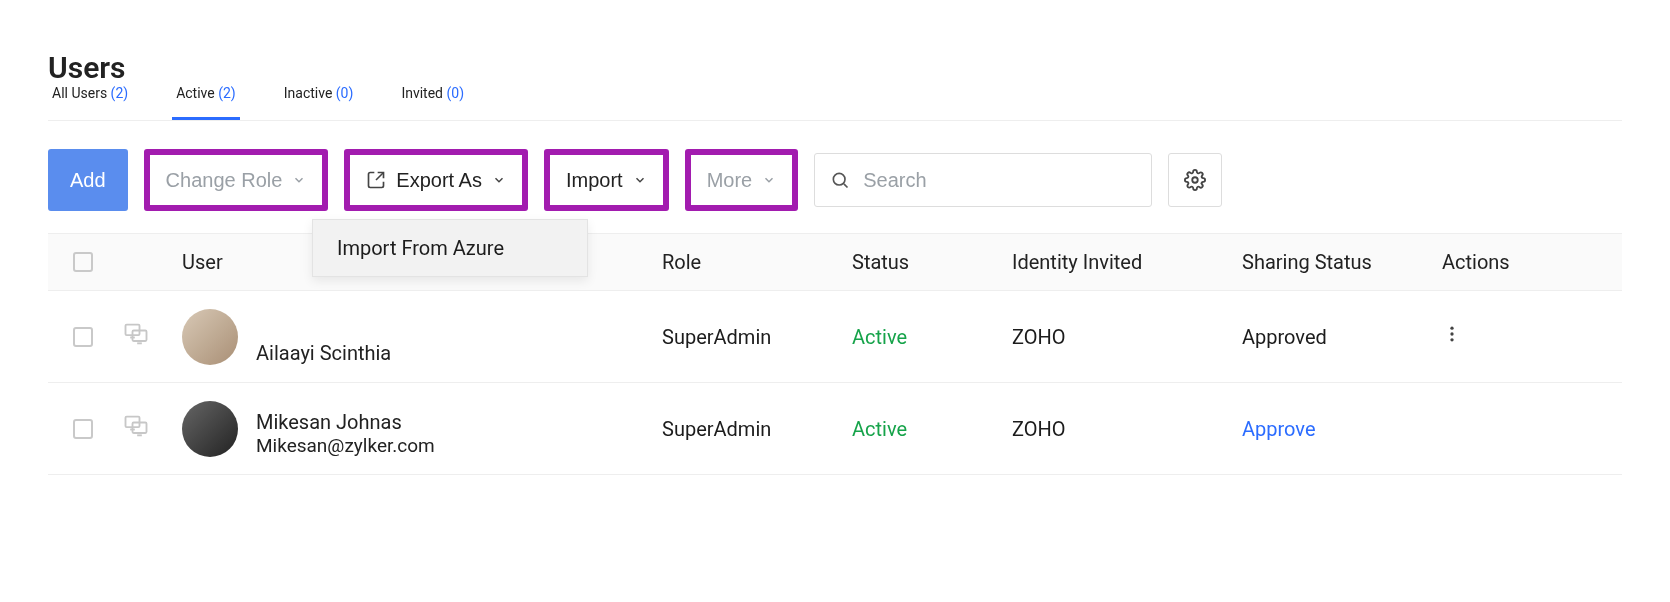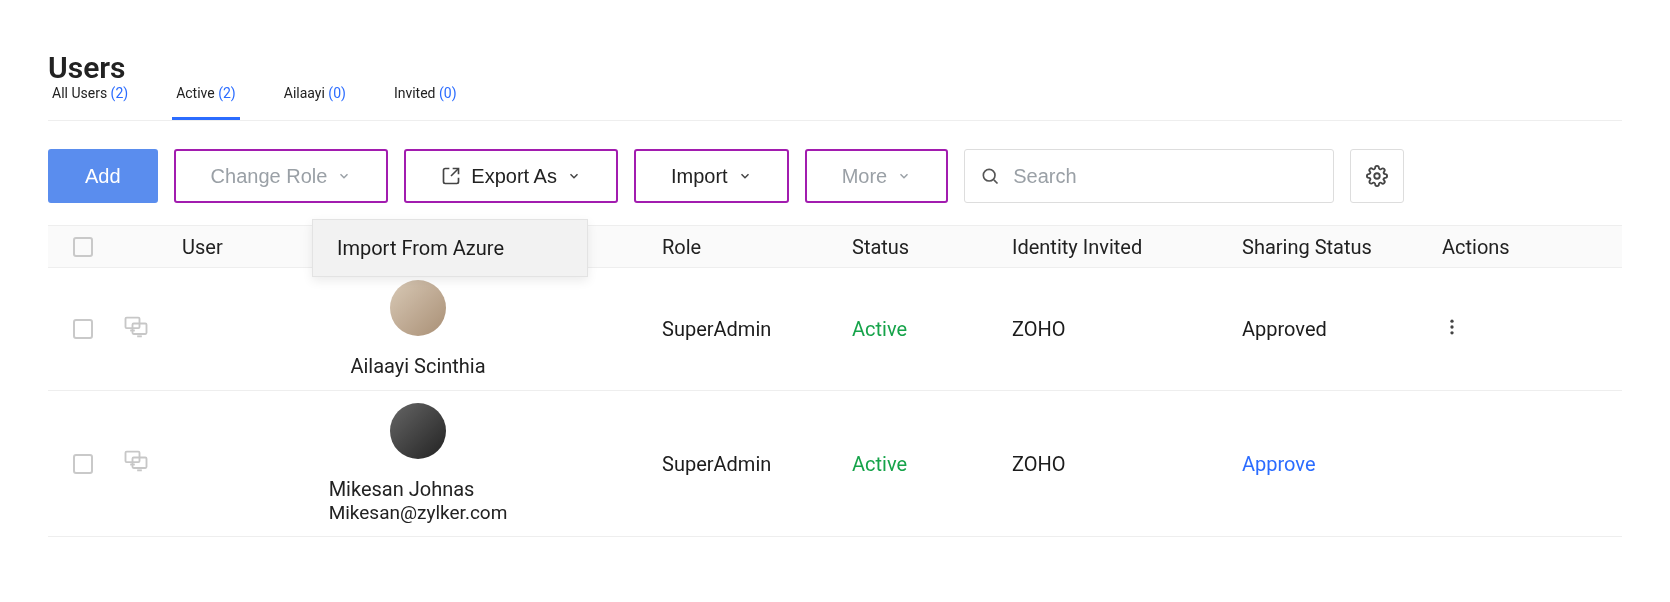--- a/index.html
+++ b/index.html
@@ -31,26 +31,26 @@
   .tab.active { border-bottom-color: #2b6cff; }
   .tab .count { color: #2b6cff; }
   .toolbar {
     display: flex;
     gap: 16px;
     align-items: center;
     margin-bottom: 0;
     position: relative;
   }
   .btn {
-    height: 54px;
+    height: 62px;
     display: inline-flex;
     align-items: center;
     gap: 10px;
-    padding: 0 35px;
-    border: 2px solid #a21caf;
+    padding: 0 16px;
+    border: 6px solid #a21caf;
     background: #fff;
     font-size: 20px;
     cursor: pointer;
     color: #222;
     border-radius: 3px;
   }
   .btn.primary {
     background: #5a8dee;
     border-color: #5a8dee;
     color: #fff;
@@ -62,21 +62,21 @@
     display: inline-flex;
     align-items: center;
   }
   .search-wrap svg {
     position: absolute;
     left: 16px;
     pointer-events: none;
   }
   .search-input {
     height: 54px;
-    width: 370px;
+    width: 338px;
     padding: 0 16px 0 48px;
     border: 1px solid #ddd;
     font-size: 20px;
     color: #444;
     border-radius: 3px;
     outline: none;
   }
   .search-input::placeholder { color: #9aa0a6; }
   .icon-btn {
     height: 54px;
@@ -106,21 +106,21 @@
     cursor: pointer;
   }
   .table { width: 100%; margin-top: 22px; }
   .thead {
     display: grid;
     grid-template-columns: 70px 60px 480px 190px 160px 230px 200px 1fr;
     align-items: center;
     background: #fafafa;
     border-top: 1px solid #eee;
     border-bottom: 1px solid #eee;
-    height: 43px;
+    height: 58px;
     font-size: 20px;
     color: #222;
   }
   .thead > div, .trow > div { padding: 0 4px; }
   .trow {
     display: grid;
     grid-template-columns: 70px 60px 480px 190px 160px 230px 200px 1fr;
     align-items: center;
     border-bottom: 1px solid #eee;
     min-height: 92px;
@@ -130,23 +130,22 @@
   .checkbox {
     width: 20px;
     height: 20px;
     border: 2px solid #c9c9c9;
     border-radius: 3px;
     cursor: pointer;
   }
   .sys-icon { color: #bdbdbd; }
   .user-cell {
     display: flex;
-    align-items: center;
+    align-items: flex-end;
     gap: 18px;
-    flex-direction: column;
   }
   .avatar {
     width: 56px;
     height: 56px;
     border-radius: 50%;
     background: linear-gradient(135deg,#d8c9b6,#a98f75);
     flex: none;
   }
   .avatar.b { background: linear-gradient(135deg,#666,#222); }
   .user-name { font-size: 20px; color: #222; }
@@ -163,21 +162,21 @@
 <div class="tabs">
   <div class="tab">
     <span>All Users</span>
     <span class="count">(2)</span>
   </div>
   <div class="tab active">
     <span>Active</span>
     <span class="count">(2)</span>
   </div>
   <div class="tab">
-    <span>Ailaayi</span>
+    <span>Inactive</span>
     <span class="count">(0)</span>
   </div>
   <div class="tab">
     <span>Invited</span>
     <span class="count">(0)</span>
   </div>
 </div>
 
 <div class="toolbar">
   <button class="btn primary">Add</button>

